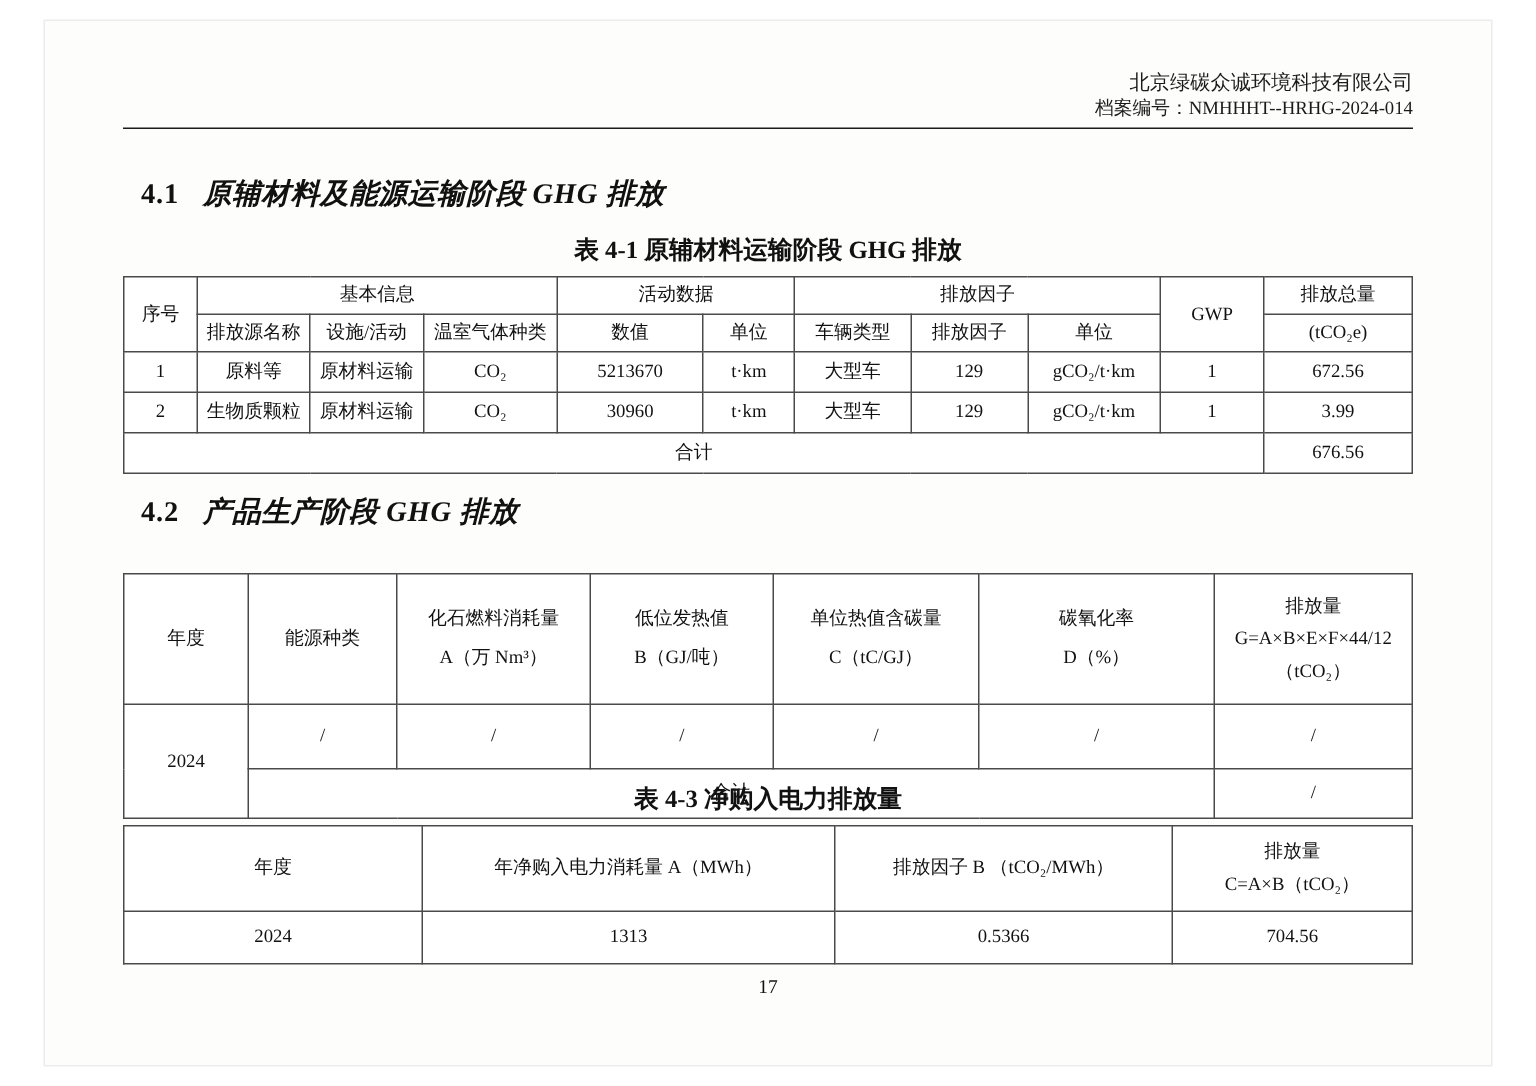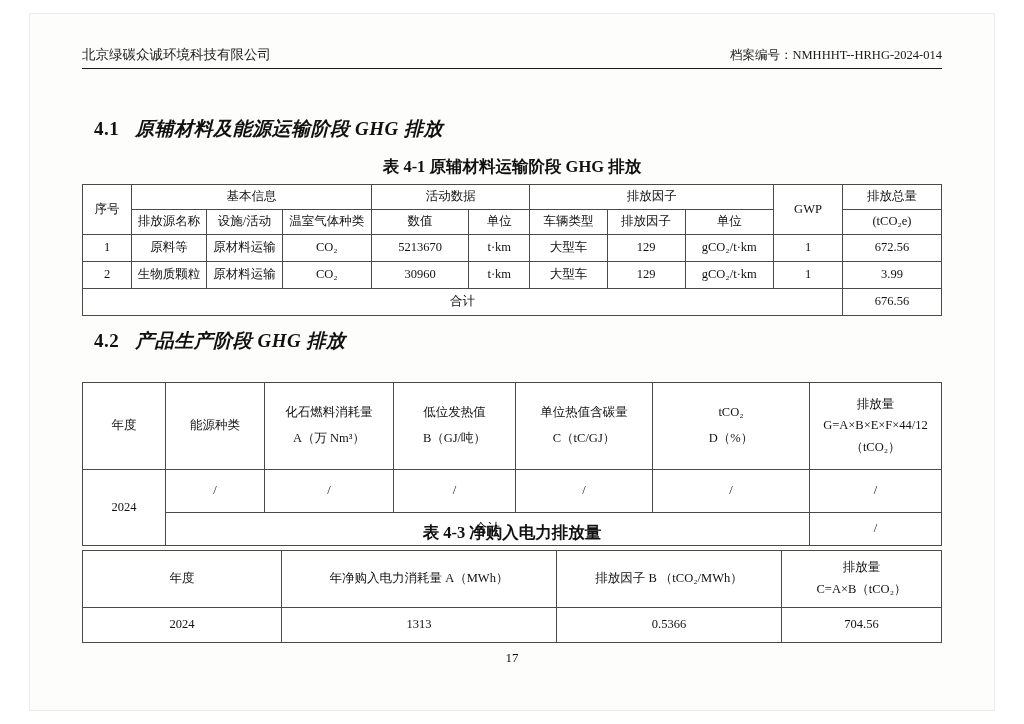--- a/index.html
+++ b/index.html
@@ -33,20 +33,21 @@
     left: 52px;
     top: 32px;
     width: 860px;
     display: flex;
     justify-content: space-between;
     align-items: flex-end;
     font-size: 13.5px;
     color: #1a1a1a;
     padding-bottom: 4px;
     border-bottom: 1.4px solid #1a1a1a;
+    flex-direction: column;
   }
   .hdr-right { font-size: 12.5px; }
   
   h2.sec {
     position: absolute;
     margin: 12px;
     font-size: 19px;
     font-weight: bold;
     font-style: italic;
     color: #111;
@@ -202,21 +203,21 @@
           <div>低位发热值</div>
           <div style="height:10px"></div>
           <div>B（GJ/吨）</div>
         </td>
         <td class="head" style="width:130px;">
           <div>单位热值含碳量</div>
           <div style="height:10px"></div>
           <div>C（tC/GJ）</div>
         </td>
         <td class="head" style="width:150px;">
-          <div>tCO₂</div>
+          <div>碳氧化率</div>
           <div style="height:10px"></div>
           <div>D（%）</div>
         </td>
         <td class="head">
           <div>排放量</div>
           <div style="height:6px"></div>
           <div>G=A×B×E×F×44/12</div>
           <div style="height:6px"></div>
           <div>（tCO₂）</div>
         </td>

